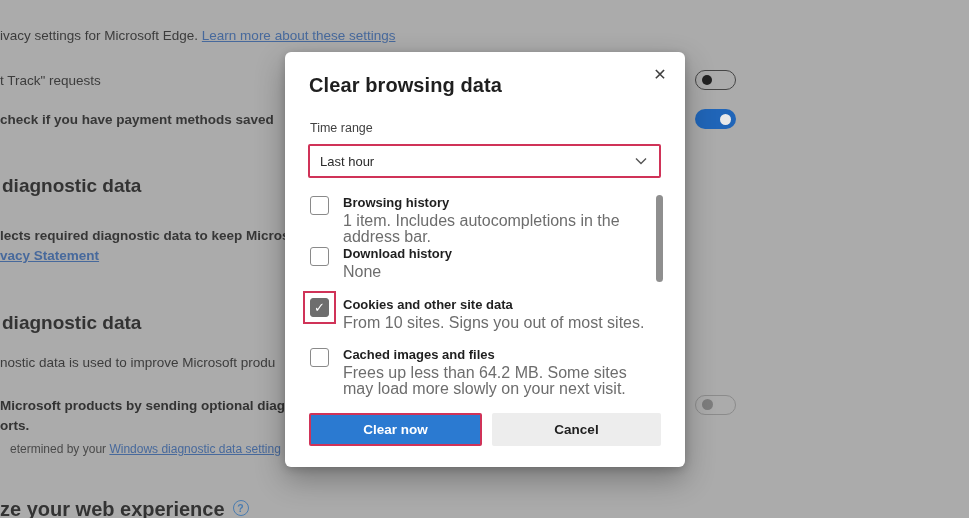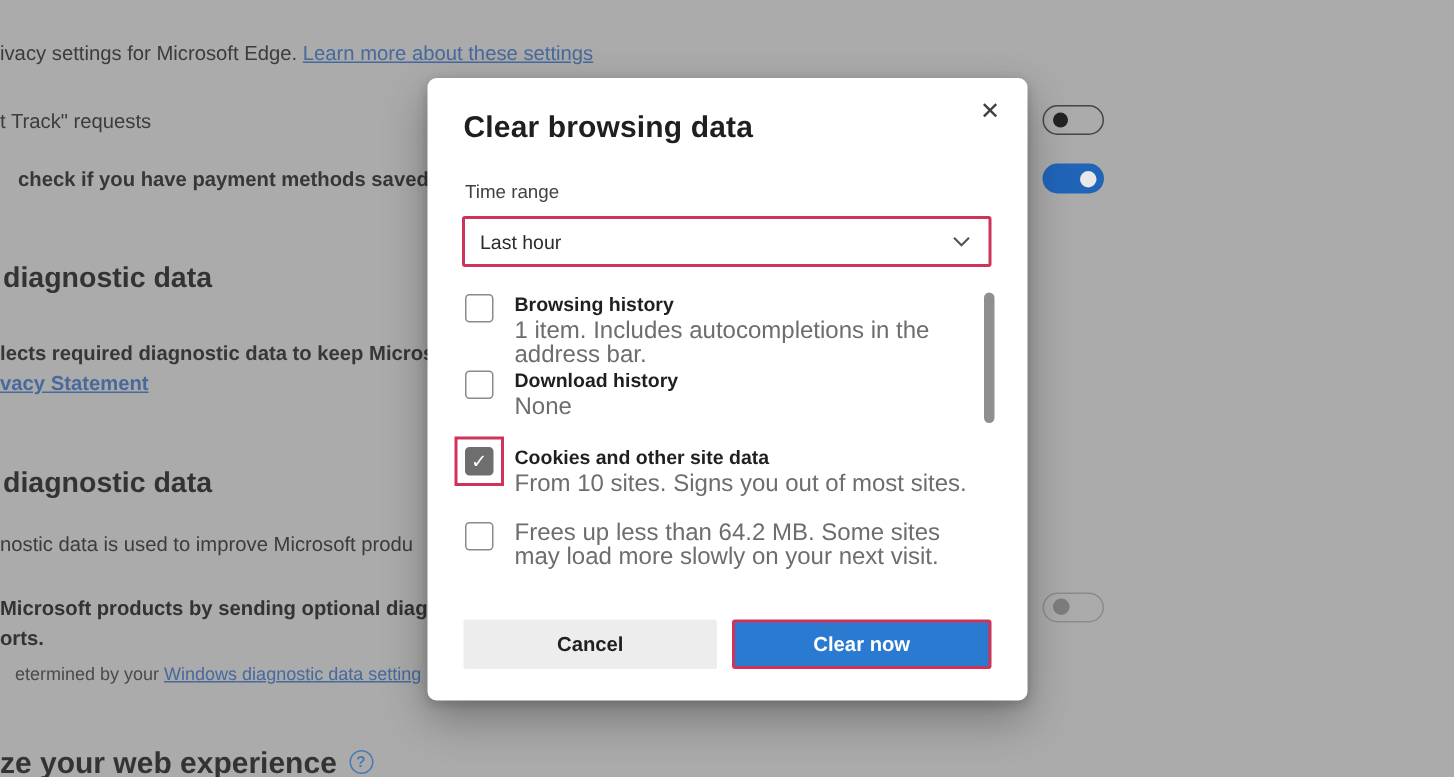--- a/index.html
+++ b/index.html
@@ -104,21 +104,21 @@
     <span>ivacy settings for Microsoft Edge.</span>
     <span> </span>
     <span class="bg-link">Learn more about these settings</span>
   </div>
 
   <div class="abs bg-text" style="left:0;top:73px;">t Track" requests</div>
   <div class="toggle off-dark" style="left:695px;top:70px;">
     <span class="knob"></span>
   </div>
 
-  <div class="abs bg-text bg-semibold" style="left:0;top:112px;font-weight:700;margin-left:12px;">check if you have payment methods saved</div>
+  <div class="abs bg-text bg-semibold" style="left:0;top:112px;font-weight:700;">check if you have payment methods saved</div>
   <div class="toggle on-blue" style="left:695px;top:109px;">
     <span class="knob"></span>
   </div>
 
   <div class="abs bg-heading" style="left:2px;top:175px;">diagnostic data</div>
   <div class="abs bg-text bg-semibold" style="left:0;top:228px;font-weight:700;">lects required diagnostic data to keep Micros</div>
   <div class="abs bg-link" style="left:0;top:248px;font-size:13.5px;font-weight:600;">vacy Statement</div>
 
   <div class="abs bg-heading" style="left:2px;top:312px;">diagnostic data</div>
   <div class="abs bg-text" style="left:0;top:355px;">nostic data is used to improve Microsoft produ</div>
@@ -178,23 +178,24 @@
     <div class="chk-hl"></div>
     <div class="chk-text">
       <div class="chk-label">Cookies and other site data</div>
       <div class="chk-desc">From 10 sites. Signs you out of most sites.</div>
     </div>
   </div>
 
   <div class="chk-row" style="top:294px;">
     <div class="chk-box"></div>
     <div class="chk-text">
+      <div class="chk-label">Cached images and files</div>
       <div class="chk-desc">Frees up less than 64.2 MB. Some sites may load more slowly on your next visit.</div>
     </div>
   </div>
 
   <div class="scrollbar-thumb"></div>
 
   <div class="dlg-buttons">
+    <div class="btn btn-primary">Clear now</div>
     <div class="btn btn-secondary">Cancel</div>
-    <div class="btn btn-primary">Clear now</div>
   </div>
 </div>
 
 </body></html>

